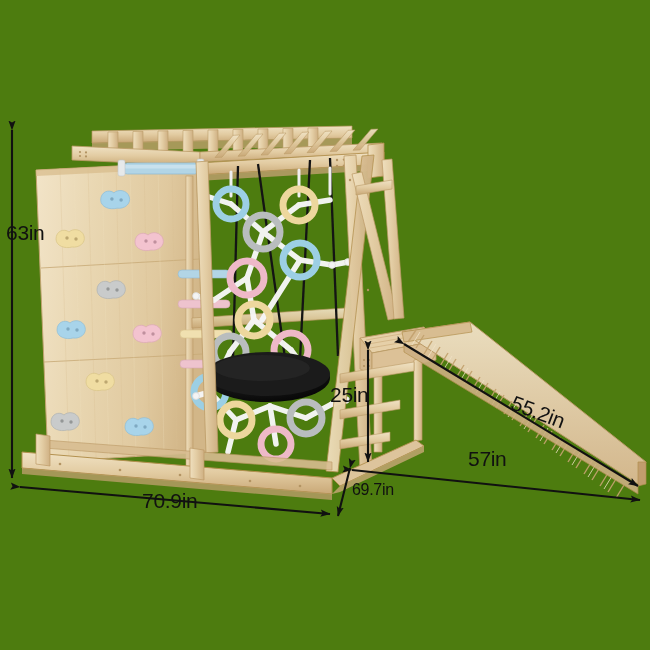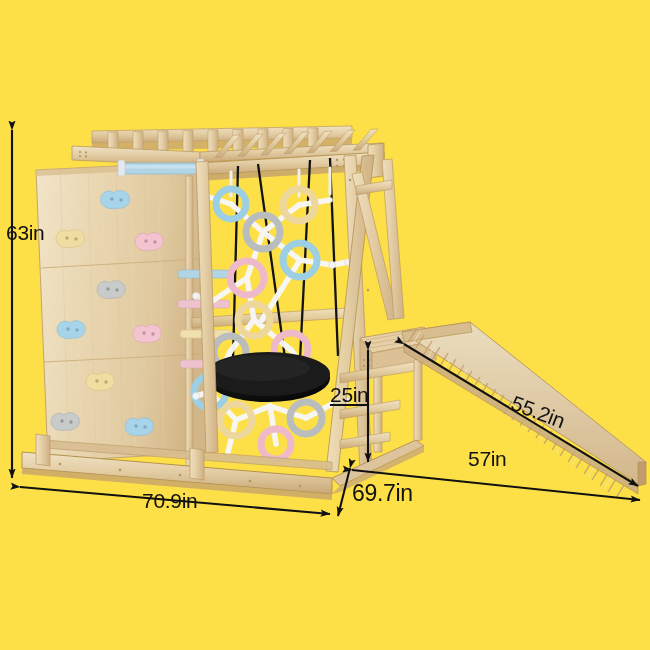--- a/index.html
+++ b/index.html
@@ -1,36 +1,36 @@
 <!DOCTYPE html>
 <html><head>
 <meta charset="utf-8">
 <title>Playset Dimension Diagram</title>
 <style>
   html,body{margin:0;padding:0;background:#ffffff;}
   body{width:650px;height:650px;overflow:hidden;
        font-family:"Liberation Sans","DejaVu Sans",sans-serif;}
-  #stage{position:relative;width:650px;height:650px;background:#fde047;}
+  #stage{position:relative;width:650px;height:650px;background:#4d7c0f;}
   #stage svg{position:absolute;left:0;top:0;}
   .dimlabel{
     position:absolute;
     font-family:"Liberation Sans","DejaVu Sans",sans-serif;
     color:#111111;
     font-size:21px;
     font-weight:400;
     white-space:nowrap;
     letter-spacing:-0.3px;
     line-height:1;
   }
   #lbl-63   {left:6px;   top:222px;}
   #lbl-709  {left:118px; top:490px;margin-left:24px;}
-  #lbl-697  {left:352px; top:482px; font-size:23px;}
+  #lbl-697  {left:352px; top:482px; font-size:16px;}
   #lbl-57   {left:468px; top:448px;}
   #lbl-552  {left:516px; top:392px; transform:rotate(21deg); transform-origin:left top;}
-  #lbl-25   {left:330px; top:384px;text-decoration:underline;}
+  #lbl-25   {left:330px; top:384px;}
 </style>
 </head>
 <body>
 
 <div id="stage">
 
 <svg width="650" height="650" viewBox="0 0 650 650">
   <defs>
     <linearGradient id="gWoodV" x1="0" y1="0" x2="1" y2="0">
       <stop offset="0" stop-color="#efdfbe"></stop>

